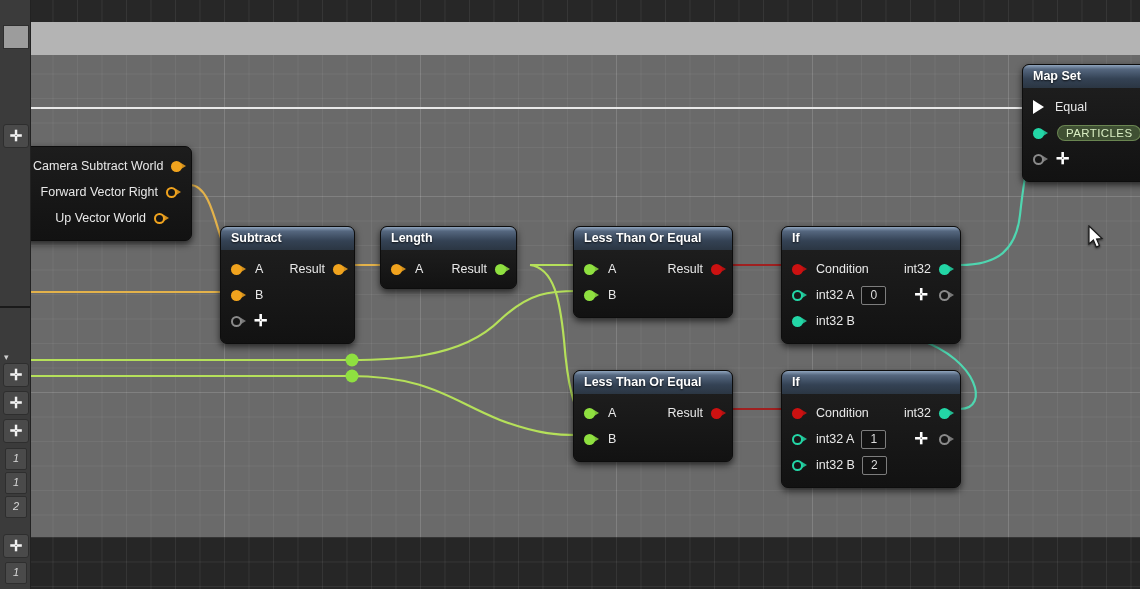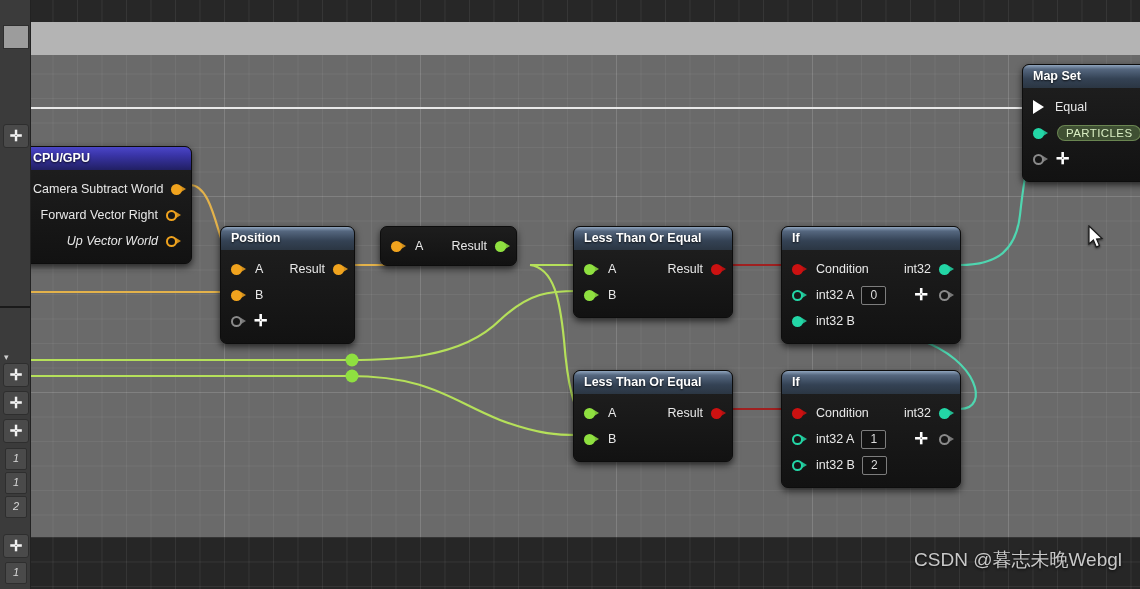--- a/index.html
+++ b/index.html
@@ -113,58 +113,58 @@
 
       <path d="M930,409 C960,409 948,360 890,340 C840,323 790,322 768,321" fill="none" stroke="#4fd6b0" stroke-width="2.2"></path>
 
       <path d="M930,265 C968,265 986,250 990,215 C994,178 1000,140 1010,138" fill="none" stroke="#4fd6b0" stroke-width="2.2"></path>
 
       <circle cx="322" cy="360" r="6.5" fill="#8fe040"></circle>
       <circle cx="322" cy="376" r="6.5" fill="#8fe040"></circle>
     </svg>
 
     <div class="node" style="left:-8px;top:146px;width:168px;">
-      <div class="node-hdr blue">CPU/GPU</div>
       <div class="node-body">
         <div class="row" style="padding:0 14px 0 10px;">
           <span class="lbl-r">Camera Subtract World</span>
           <span class="pin f c-orange" style="margin-left:8px;"></span>
         </div>
         <div class="row" style="padding:0 14px 0 10px;">
           <span class="lbl-r">Forward Vector Right</span>
           <span class="pin h c-orange" style="margin-left:8px;"></span>
         </div>
-        <div class="row" style="padding:0 14px 0 10px;font-style:italic;">
+        <div class="row" style="padding:0 26px 0 10px;">
           <span class="lbl-r">Up Vector World</span>
           <span class="pin h c-orange" style="margin-left:8px;"></span>
         </div>
       </div>
     </div>
 
     <div class="node" style="left:190px;top:226px;width:133px;">
-      <div class="node-hdr">Position</div>
+      <div class="node-hdr">Subtract</div>
       <div class="node-body">
         <div class="row" style="padding:0 10px;">
           <span class="pin f c-orange"></span>
           <span class="lbl" style="margin-left:13px;">A</span>
           <span class="lbl-r">Result</span>
           <span class="pin f c-orange" style="margin-left:8px;"></span>
         </div>
         <div class="row" style="padding:0 10px;">
           <span class="pin f c-orange"></span>
           <span class="lbl" style="margin-left:13px;">B</span>
         </div>
         <div class="row" style="padding:0 10px;">
           <span class="pin h c-gray"></span>
           <span class="plus" style="margin-left:12px;">✛</span>
         </div>
       </div>
     </div>
 
     <div class="node" style="left:350px;top:226px;width:135px;">
+      <div class="node-hdr">Length</div>
       <div class="node-body" style="padding-bottom:6px;">
         <div class="row" style="padding:0 10px;">
           <span class="pin f c-orange"></span>
           <span class="lbl" style="margin-left:13px;">A</span>
           <span class="lbl-r">Result</span>
           <span class="pin f c-green" style="margin-left:8px;"></span>
         </div>
       </div>
     </div>
 
@@ -281,14 +281,13 @@
     <div class="rail-btn" style="top:391px;">✛</div>
     <div class="rail-btn" style="top:419px;">✛</div>
     <div class="rail-btn" style="top:534px;">✛</div>
 
     <div class="rail-num" style="top:448px;">1</div>
     <div class="rail-num" style="top:472px;">1</div>
     <div class="rail-num" style="top:496px;">2</div>
     <div class="rail-num" style="top:562px;">1</div>
   </div>
 
-  <div class="watermark">CSDN @暮志未晚Webgl</div>
 </div>
 
 </body></html>

